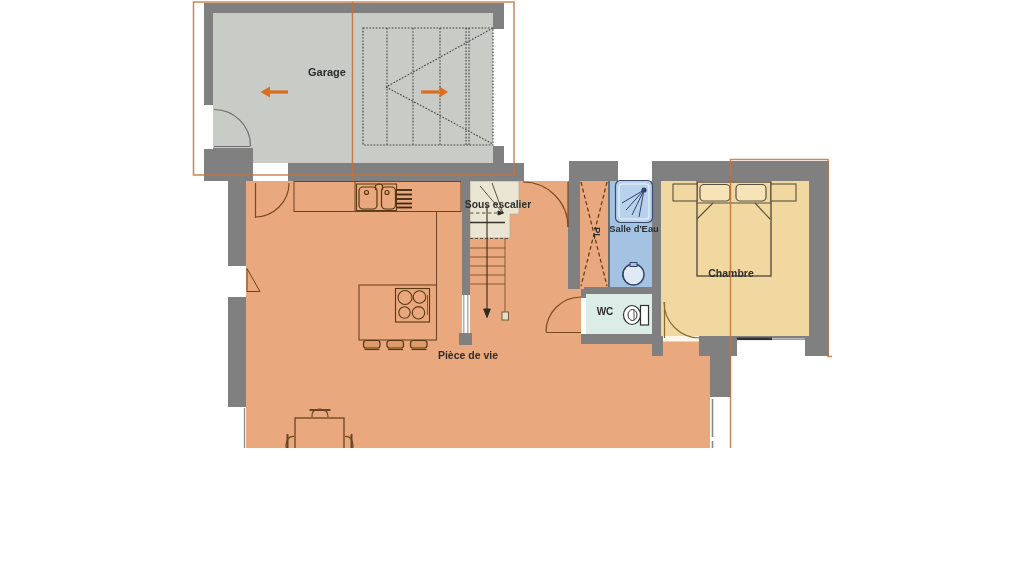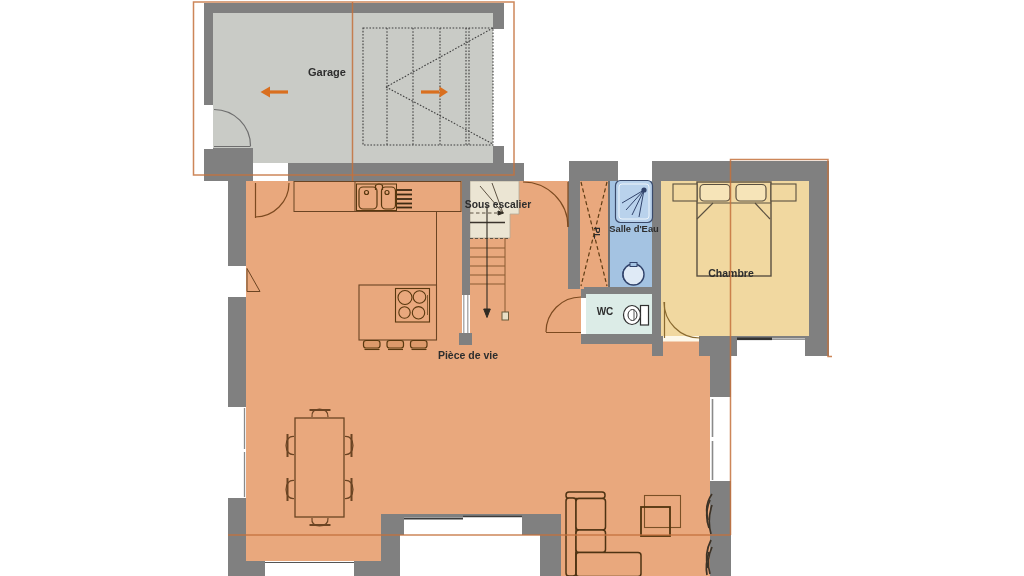--- a/index.html
+++ b/index.html
@@ -1,16 +1,16 @@
 <!DOCTYPE html>
 <html><head>
 <meta charset="utf-8">
 <style>
 html,body{margin:0;padding:0;background:#fff;}
-#plan{position:relative;width:1024px;height:576px;overflow:hidden;background:#ffffff;
+#plan{position:relative;width:1024px;height:448px;overflow:hidden;background:#ffffff;
 font-family:"Liberation Sans", sans-serif;}
 svg{position:absolute;left:0;top:0;}
 </style>
 </head>
 <body>
 <div id="plan">
 <svg width="1024" height="576" viewBox="0 0 1024 576">
 
 <rect x="213" y="13" width="280" height="150" fill="#c9cbc6"></rect>
 

